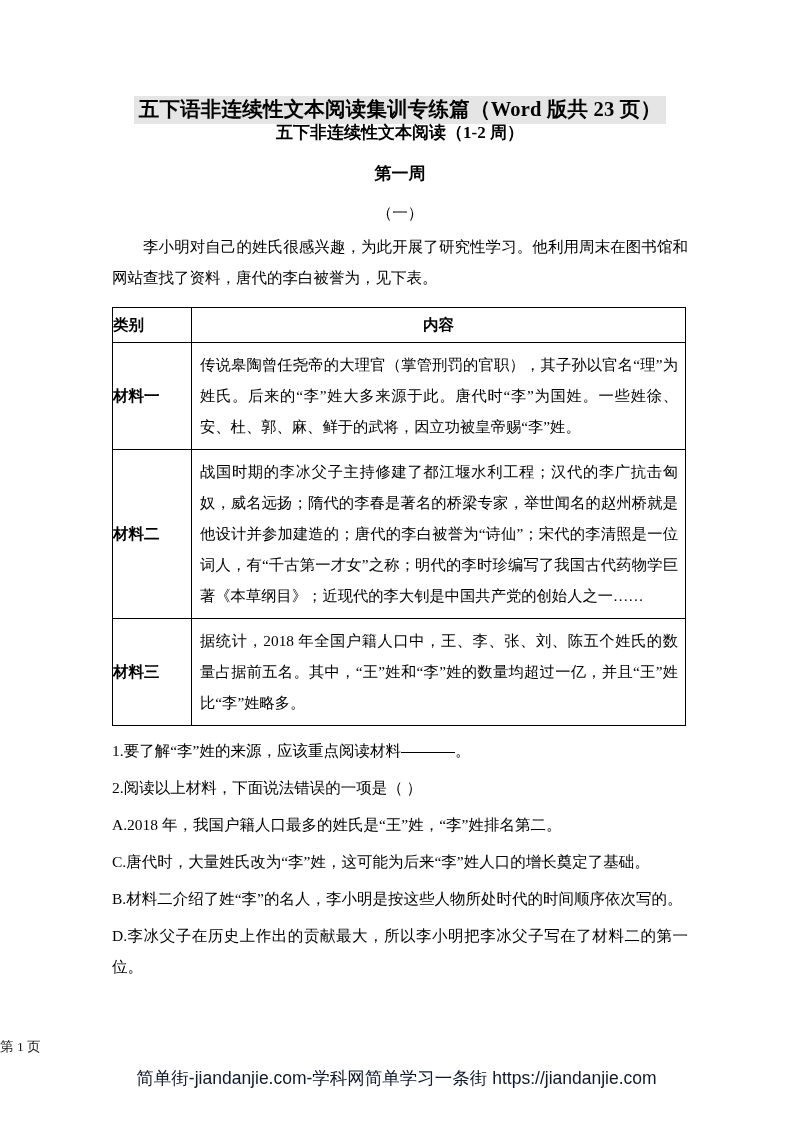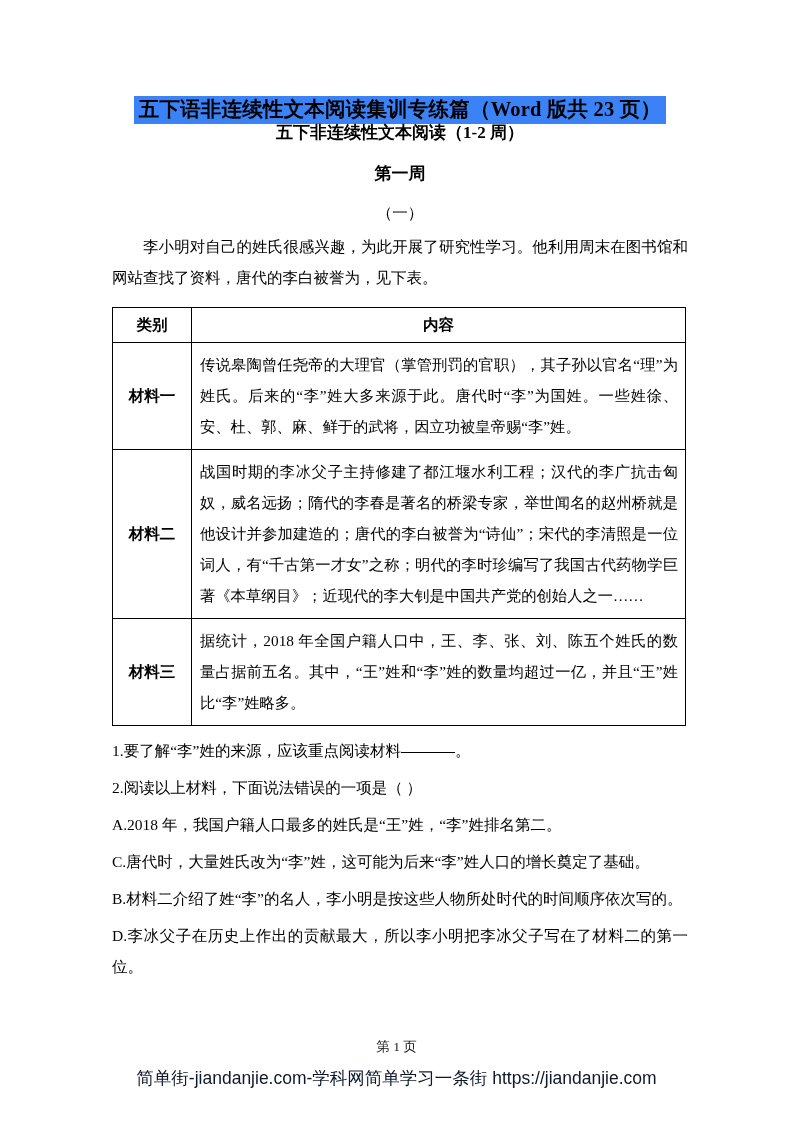--- a/index.html
+++ b/index.html
@@ -37,21 +37,21 @@
   .doc-title {
     text-align: center;
     font-size: 20.5px;
     font-weight: bold;
     letter-spacing: 0.2px;
     margin: 0;
     padding-top: 96px;
     line-height: 1.0;
   }
   .doc-title .hl {
-    background: #3b82f6;
+    background: #e5e5e5;
     padding: 3px 5px 4px 5px;
     display: inline-block;
   }
 
   .doc-subtitle {
     text-align: center;
     font-size: 17px;
     font-weight: bold;
     margin: 0;
     line-height: 1.1;
@@ -93,21 +93,21 @@
   }
   table.materials td,
   table.materials th {
     border: 1px solid #000000;
     vertical-align: middle;
     padding: 0;
   }
   table.materials th.col-cat,
   table.materials td.cat {
     width: 78px;
-    text-align: center;
+    text-align: left;
     font-weight: bold;
     font-size: 15.5px;
   }
   table.materials th.col-body {
     text-align: center;
     font-weight: bold;
     font-size: 15.5px;
   }
   table.materials th {
     height: 34px;
@@ -136,21 +136,20 @@
     border-bottom: 1px solid #000;
     vertical-align: 3px;
   }
 
   
   .page-number {
     position: absolute;
     left: 0;
     top: 1038px;
     width: 793px;
-    text-align: center;
     font-size: 13.5px;
     color: #1a1a1a;
   }
   .watermark {
     position: absolute;
     left: 0;
     top: 1066px;
     width: 793px;
     text-align: center;
     font-size: 17.5px;

